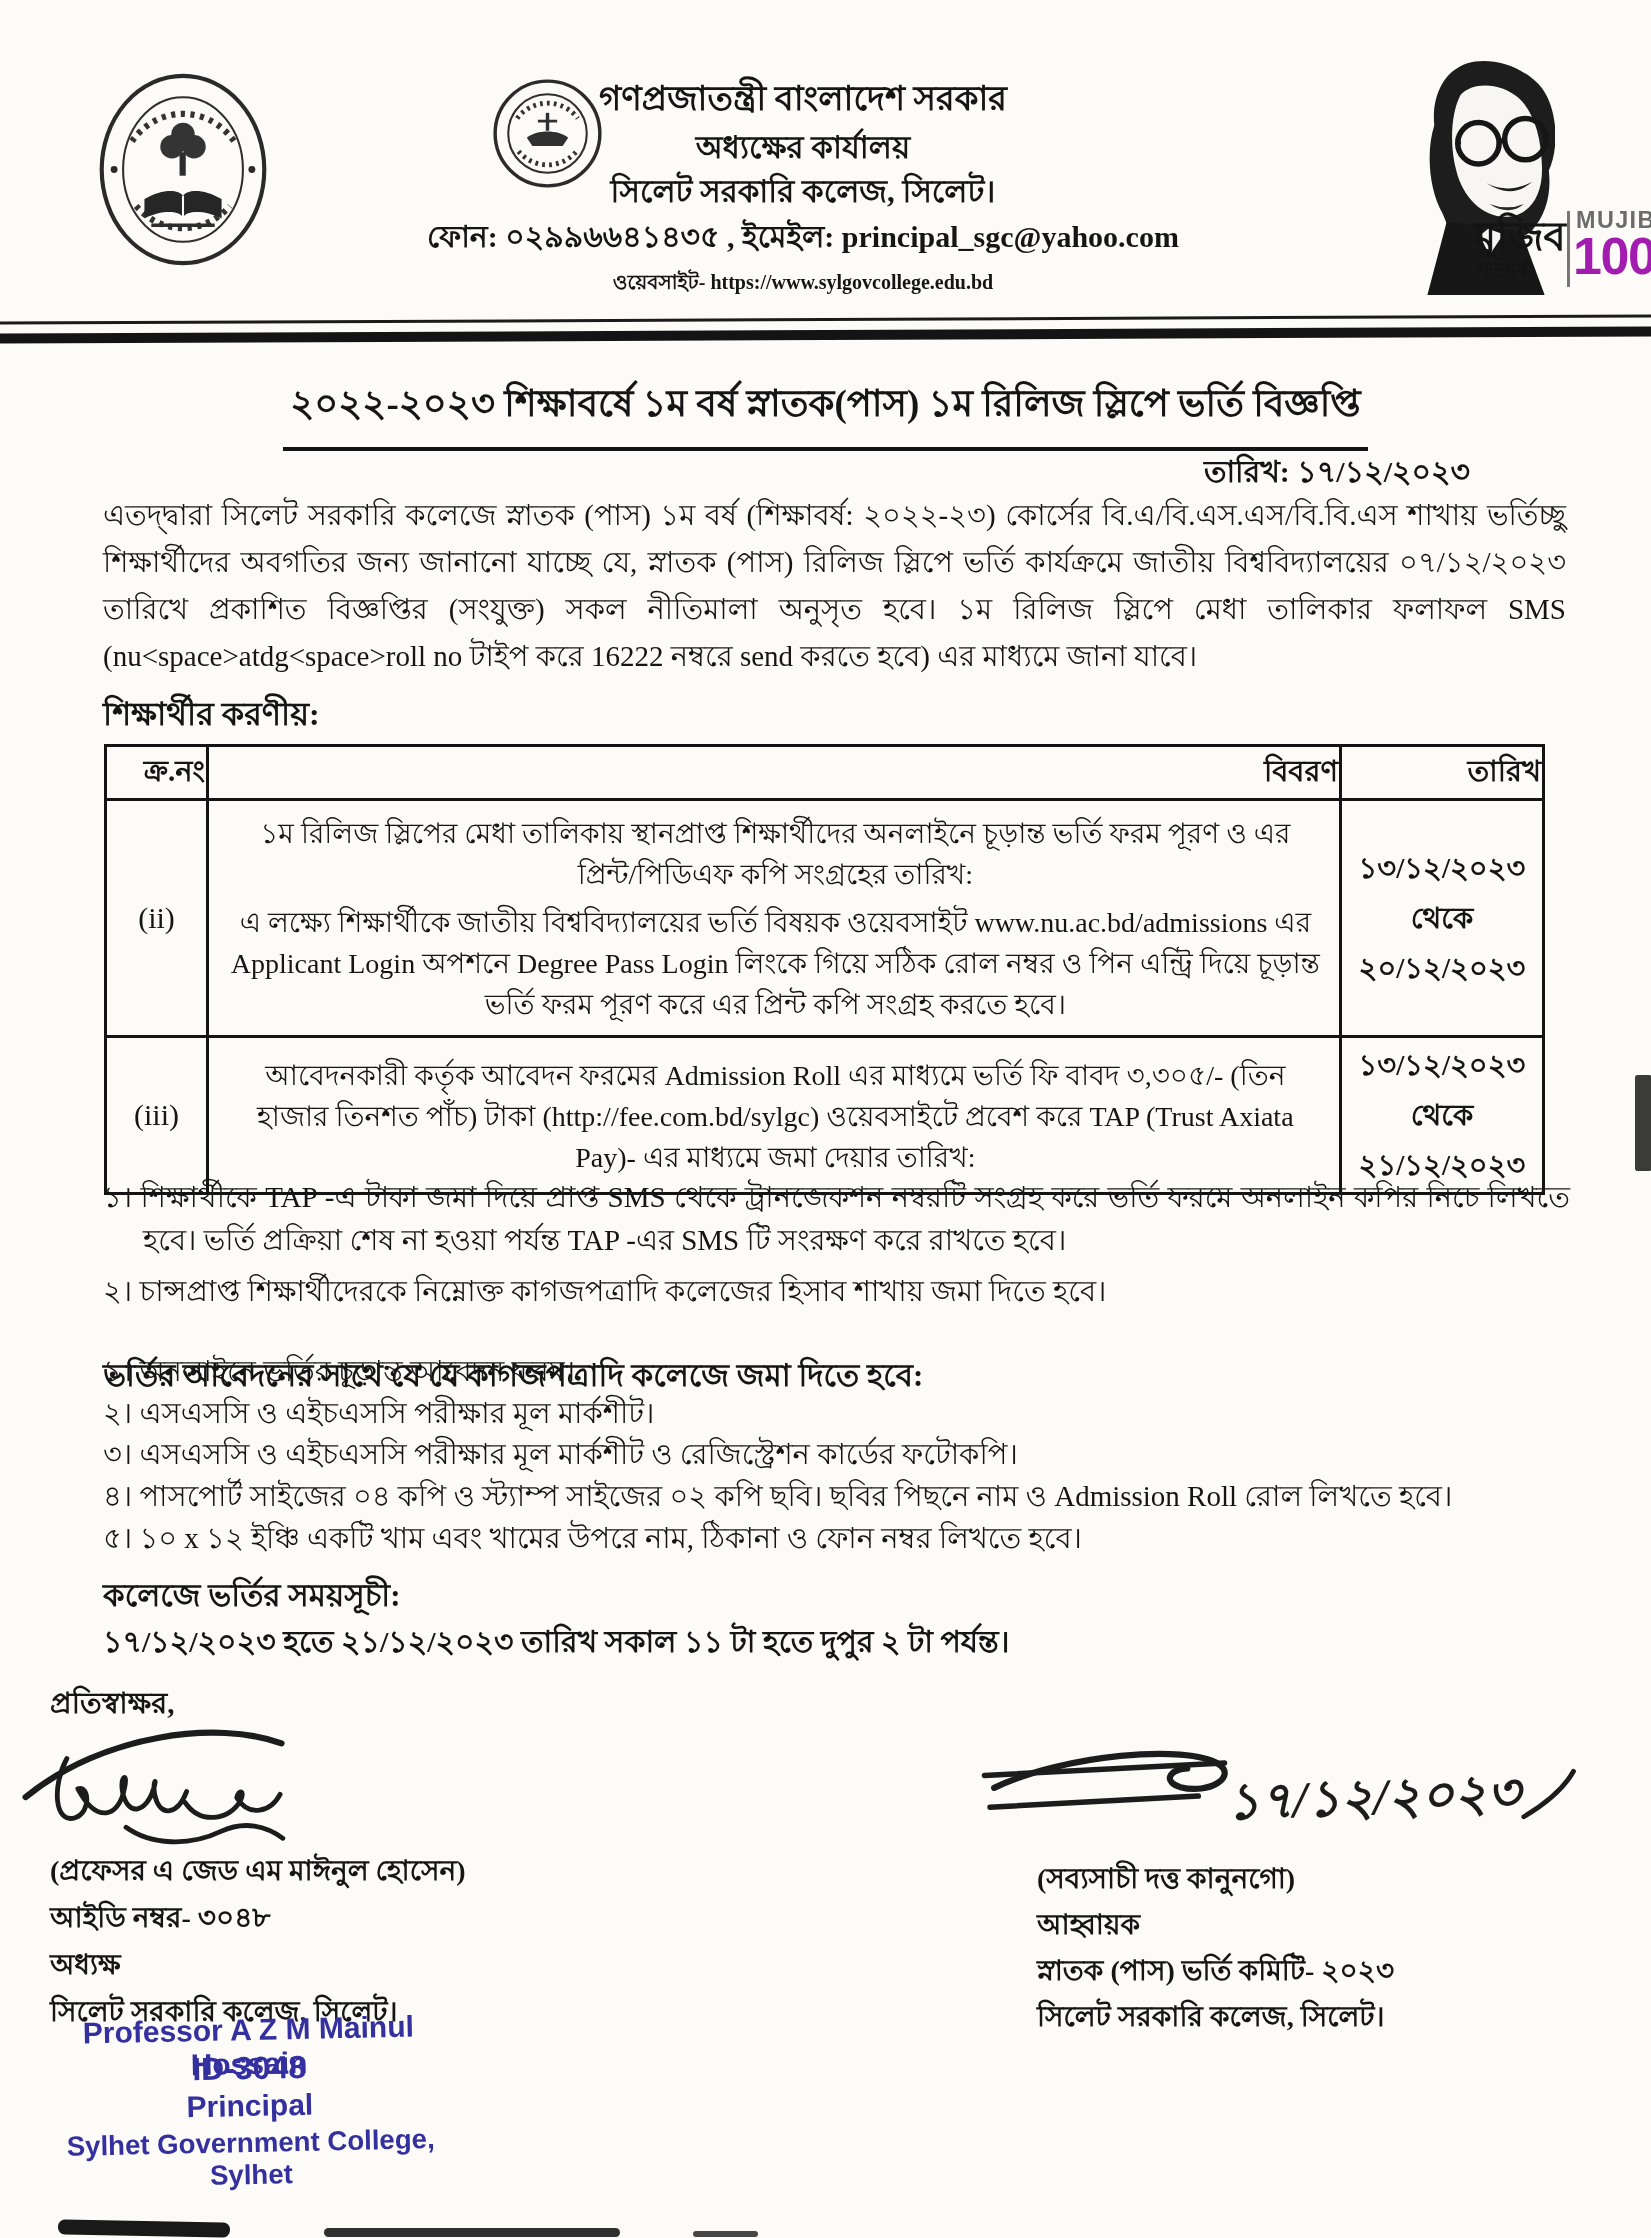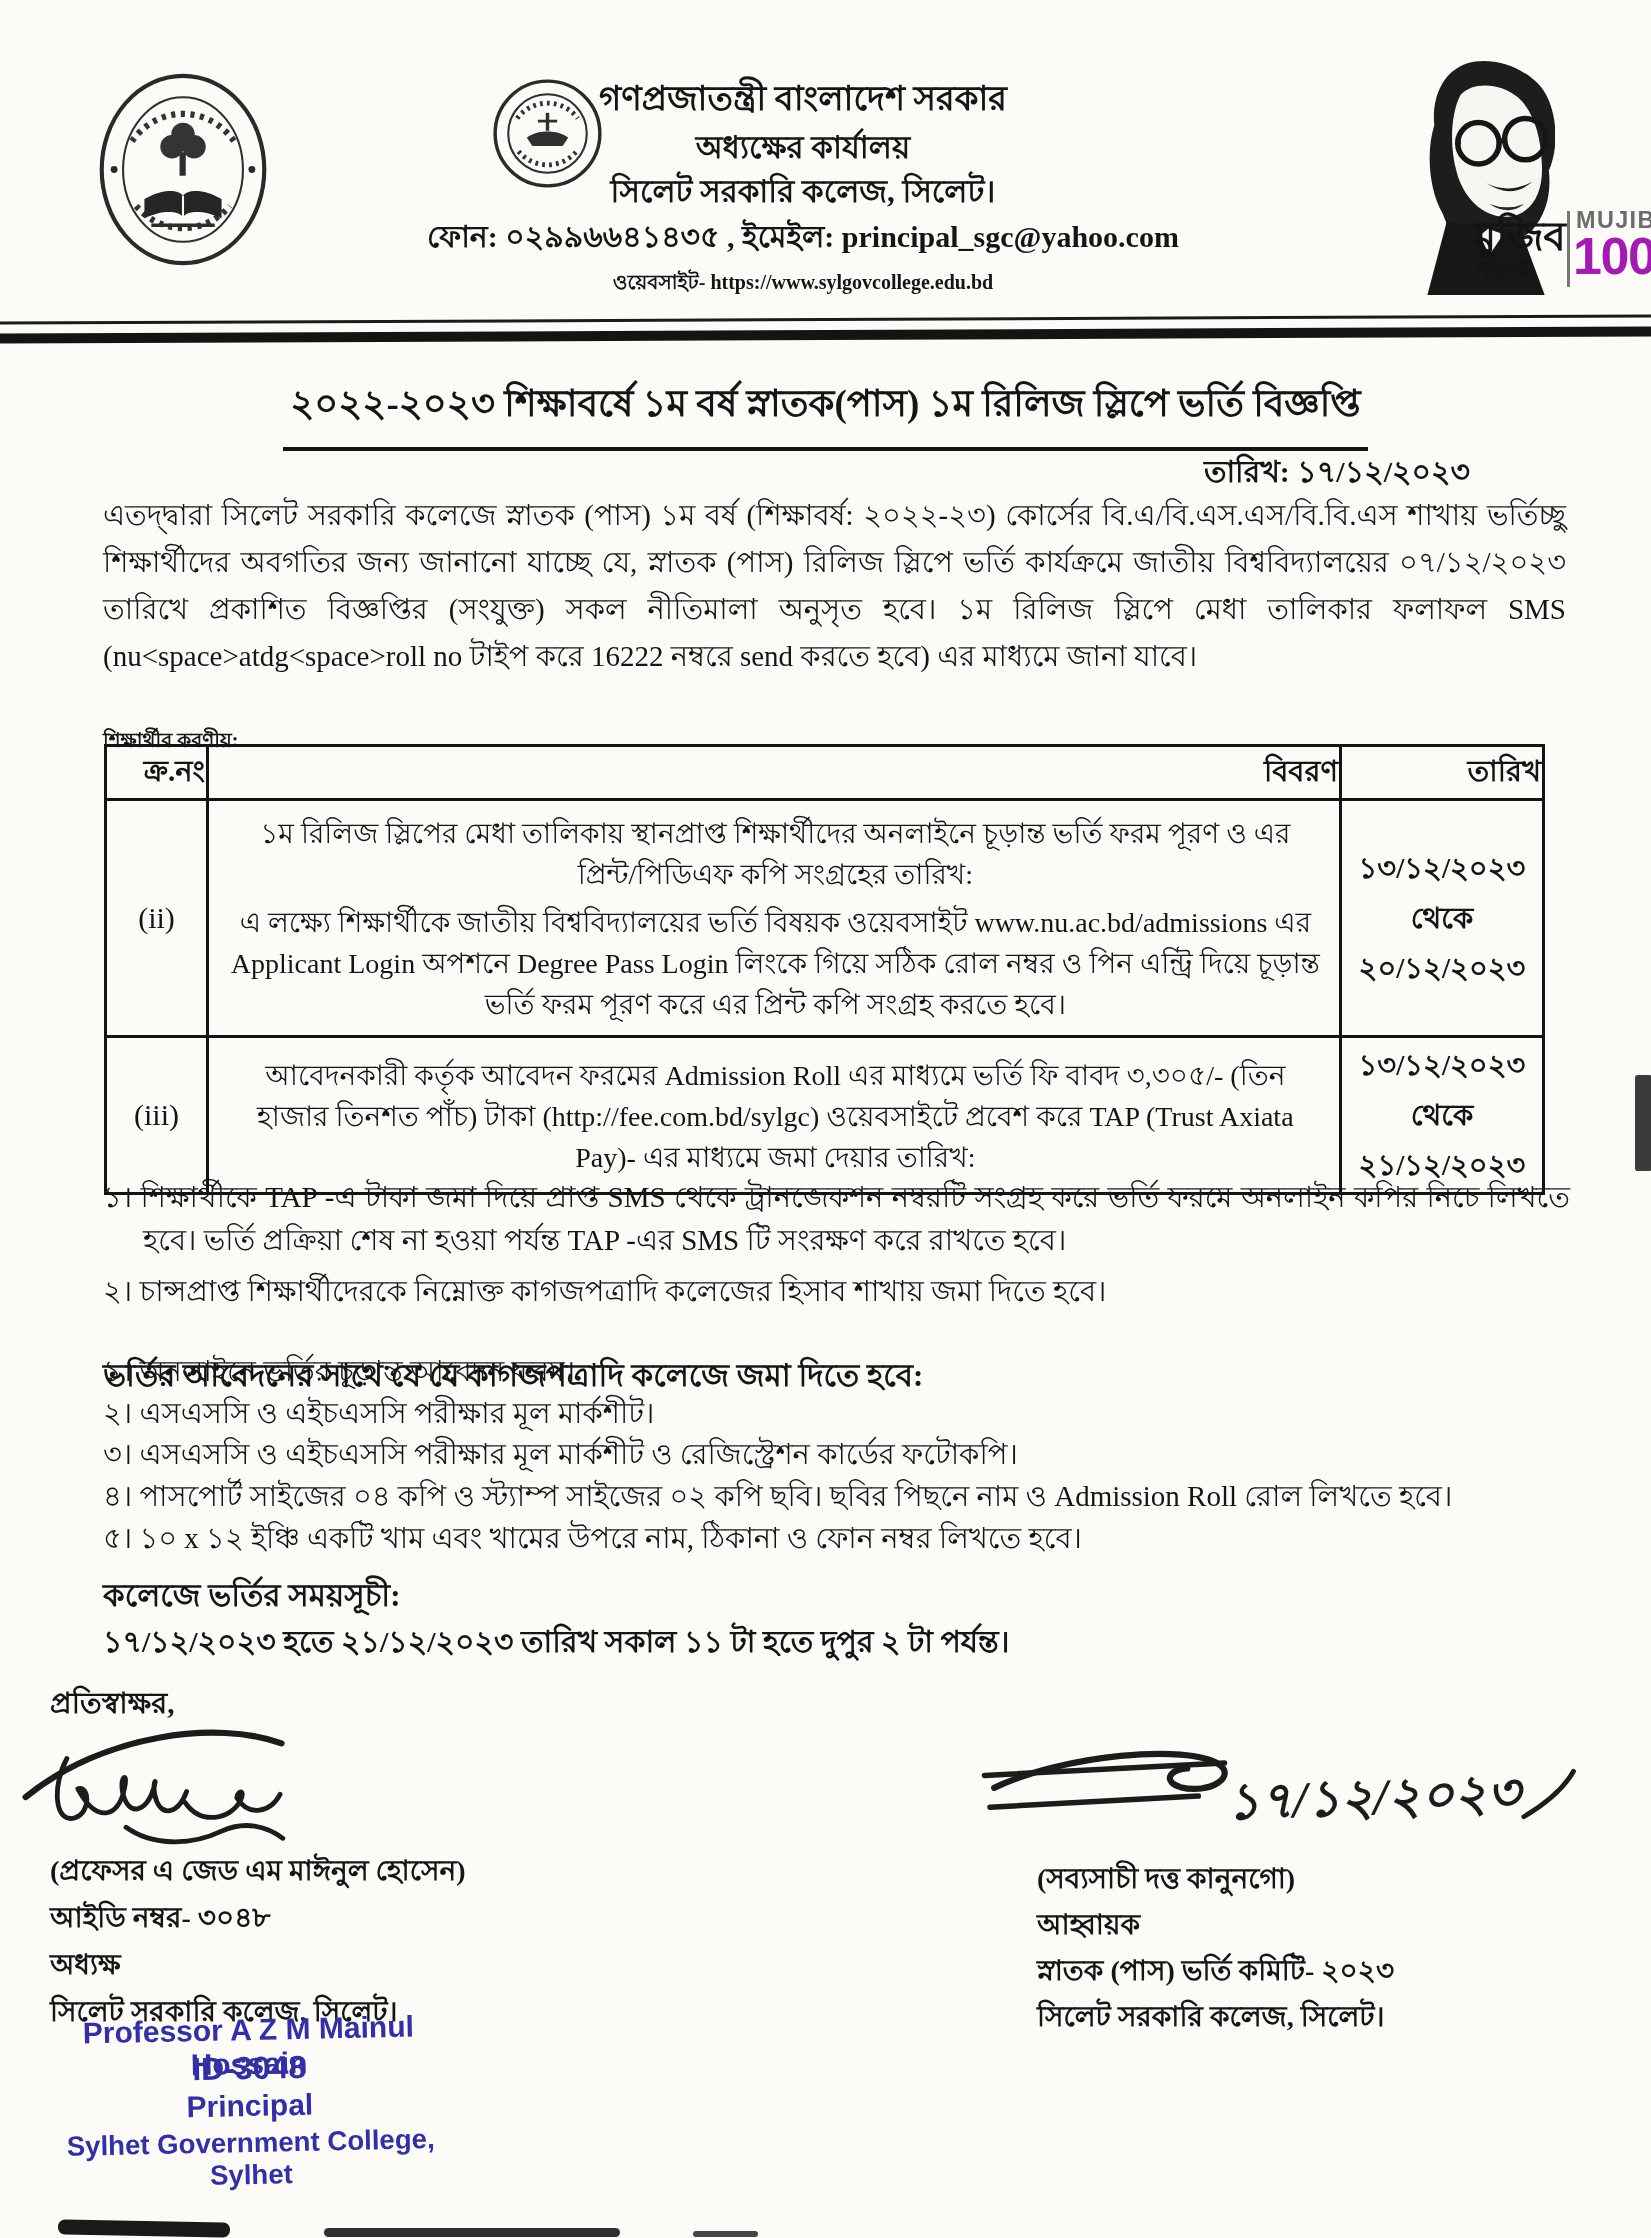--- a/index.html
+++ b/index.html
@@ -31,21 +31,21 @@
   .mujib-100{position:absolute;left:187px;top:178px;font-size:52px;font-weight:700;color:#a21caf;font-family:"Liberation Sans",sans-serif;letter-spacing:-1.4px;}
   .rule-a{position:absolute;left:0;top:318px;width:1651px;height:2.8px;background:#1b1b1b;transform:rotate(-0.25deg);}
   .rule-b{position:absolute;left:0;top:330px;width:1651px;height:9.6px;background:#141414;transform:rotate(-0.25deg);}
   
   .title-wrap{position:absolute;left:0;top:374px;width:1651px;text-align:center;}
   .title{display:inline-block;font-size:37px;font-weight:700;border-bottom:4.8px solid #141414;padding:0 6.9px 9.6px 6.9px;}
   .date-line{position:absolute;right:181px;top:448px;font-size:30px;font-weight:700;}
   
   .intro{position:absolute;left:103px;top:492px;width:1463px;font-size:29px;line-height:47px;text-align:justify;font-weight:500;}
   
-  .todo-heading{position:absolute;left:103px;top:689px;font-size:20px;font-weight:700;margin-top:36px;}
+  .todo-heading{position:absolute;left:103px;top:689px;font-size:32px;font-weight:700;}
   .todo-table{position:absolute;left:104px;top:744px;width:1423px;border-collapse:collapse;table-layout:fixed;}
   .todo-table th,.todo-table td{border:3.4px solid #141414;font-weight:500;}
   .todo-table th{font-size:29px;height:43px;font-weight:600;text-align:right;}
   .c1{width:97px;}
   .c2{width:1128px;}
   .c3{width:198px;}
   td.sl{text-align:center;font-size:30px;font-family:"Liberation Serif",serif;}
   td.desc{padding:12.4px 18px 9.6px 20.7px;font-size:28px;line-height:41px;vertical-align:middle;text-align:center;}
   td.desc p{margin:0;}
   td.desc p + p{margin-top:6.9px;}

